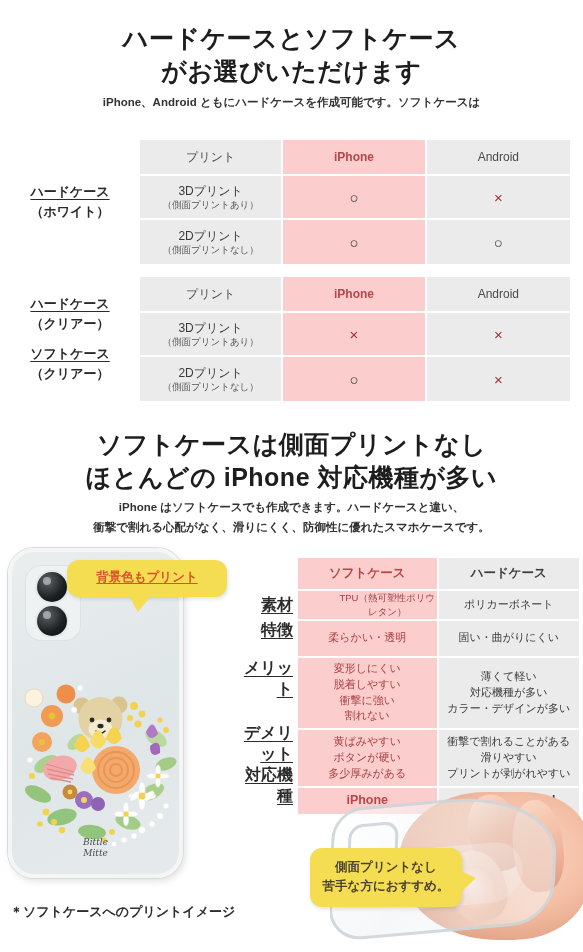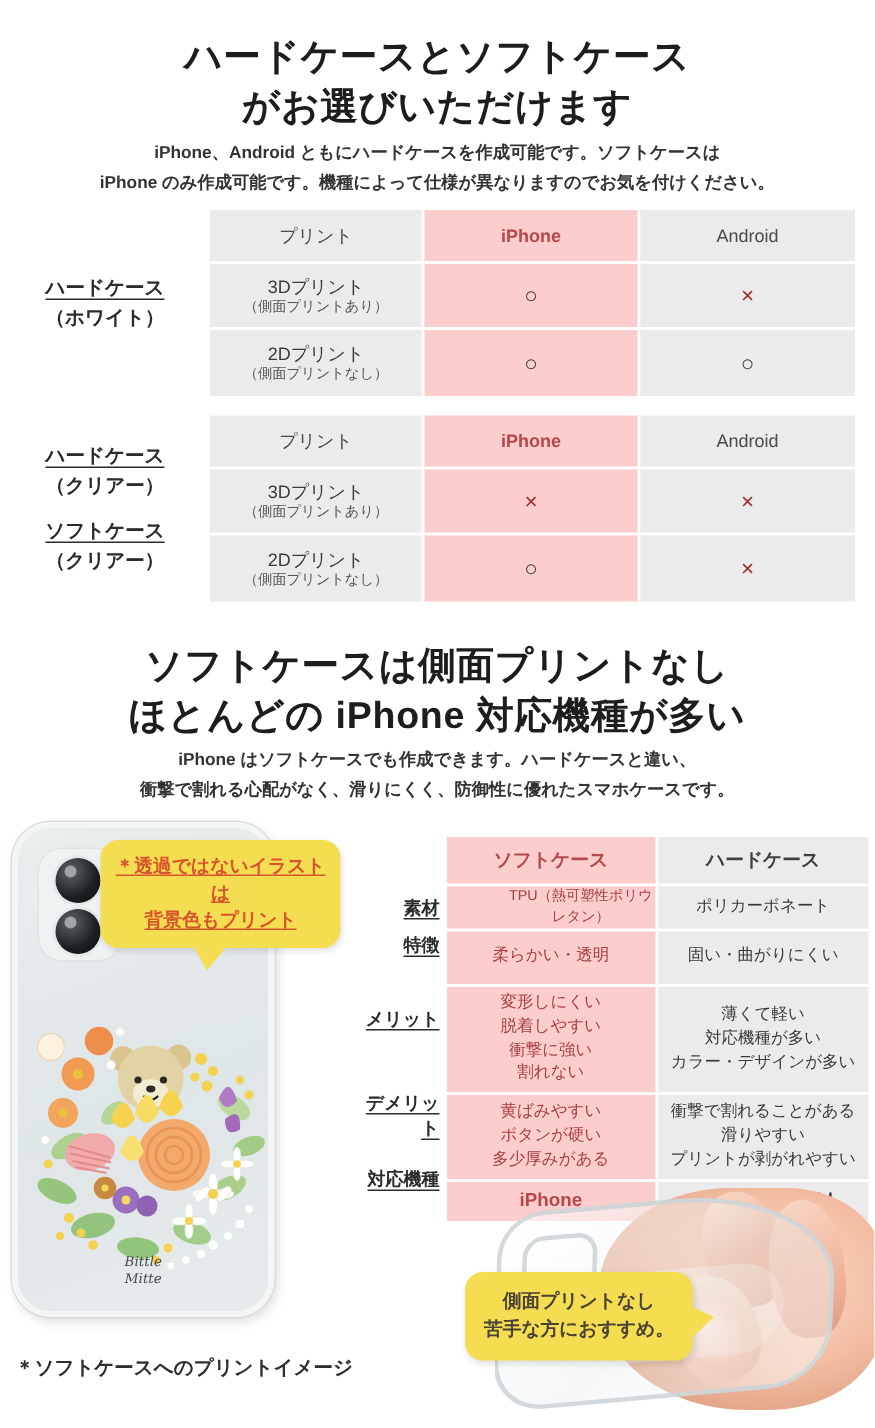--- a/index.html
+++ b/index.html
@@ -67,21 +67,21 @@
   .r-name .big { font-size: 12px; }
   .r-name .sm  { font-size: 9.5px; color: #555; }
   .mark-o { font-size: 15px; color: #3b3b3b; }
   .mark-x { font-size: 15px; color: #9e2f2f; }
 
   
   .spec-wrap { position: absolute; left: 232px; top: 558px; display: flex; }
   .spec-labels { width: 64px; padding-top: 0; }
   .spec-labels div {
     text-align: right;
-    font-size: 12px;
+    font-size: 16px;
     font-weight: bold;
     color: #2b2b2b;
     text-decoration: underline;
     text-underline-offset: 3px;
     display: flex; align-items: center; justify-content: flex-end;
     padding-right: 3px;
   }
   table.spec {
     border-collapse: separate; border-spacing: 0;
     width: 281px; table-layout: fixed; margin-left: 2px;
@@ -207,21 +207,20 @@
 
 <div class="page">
 
   <div class="h-main" style="position:absolute;left:0;top:22px;width:583px;">
     <div>ハードケースとソフトケース</div>
     <div>がお選びいただけます</div>
   </div>
 
   <div class="lead" style="position:absolute;left:0;top:92px;width:583px;">
     <div>iPhone、Android ともにハードケースを作成可能です。ソフトケースは</div>
-    <div>iPhone のみ作成可能です。機種によって仕様が異なりますのでお気を付けください。</div>
   </div>
 
   <div class="cmp-block" style="left:0;top:140px;">
     <div class="cmp-label">
       <div class="u">ハードケース</div>
       <div>（ホワイト）</div>
     </div>
     <table class="cmp">
       <tbody>
           <tr>
@@ -430,21 +429,20 @@
       </g>
     </svg>
 
     <div class="brand-sig">
       <div>Bittle</div>
       <div>Mitte</div>
     </div>
   </div>
 
   <div class="callout-yellow c1">
-    <div class="ul">＊透過ではないイラストは</div>
     <div class="ul">背景色もプリント</div>
   </div>
 
   <div class="spec-wrap">
     <div class="spec-labels">
       <div style="height:35px;"></div>
       <div style="height:25px;">素材</div>
       <div style="height:25px;">特徴</div>
       <div style="height:72px;">メリット</div>
       <div style="height:58px;">デメリット</div>

